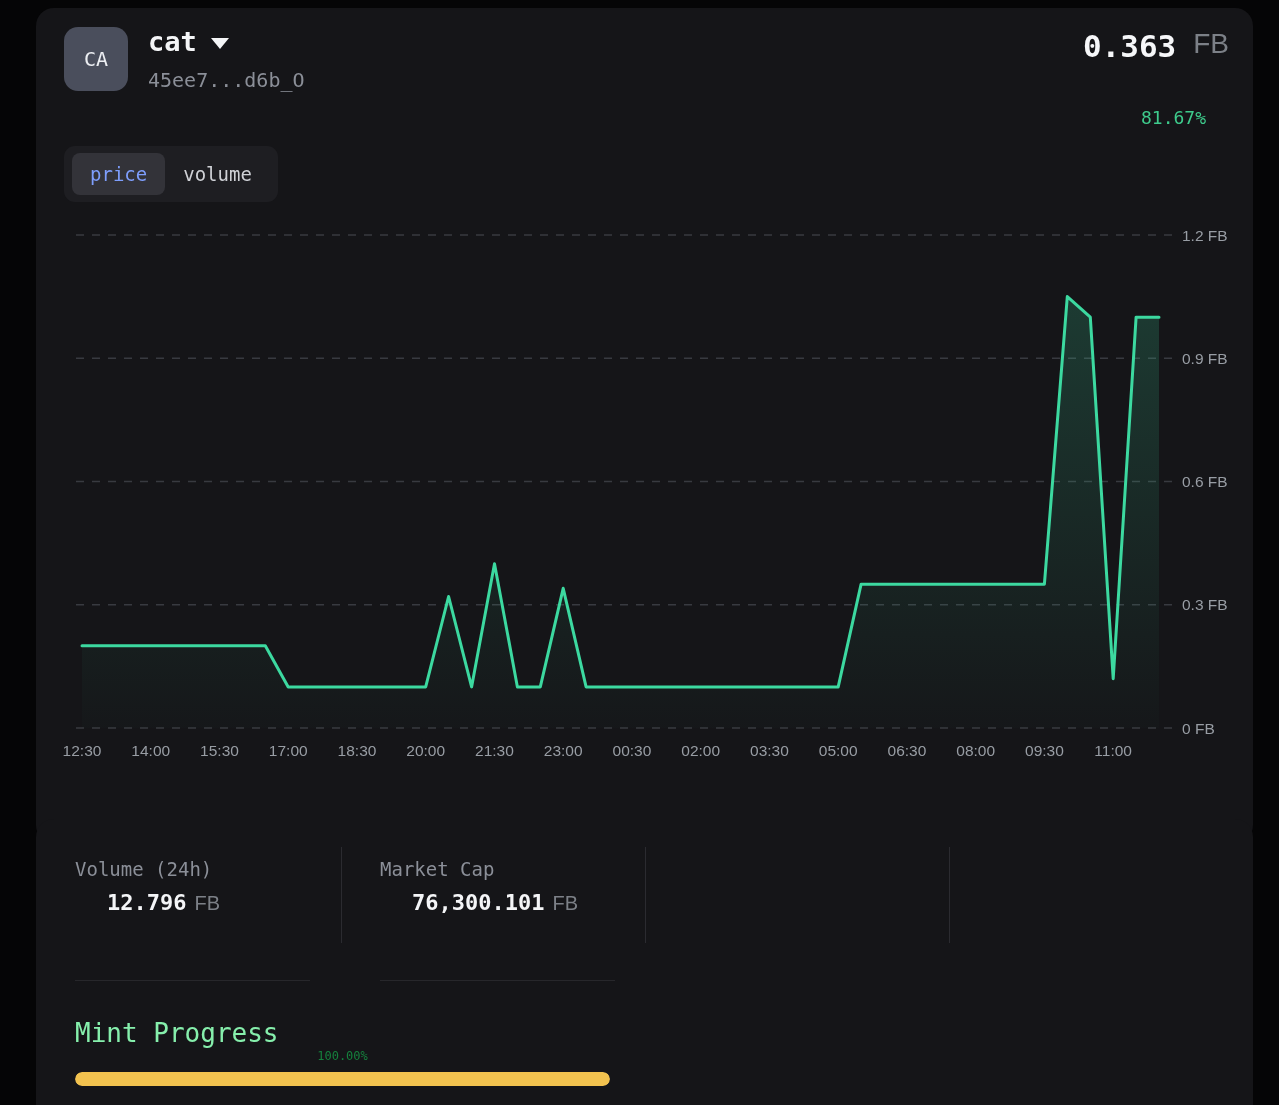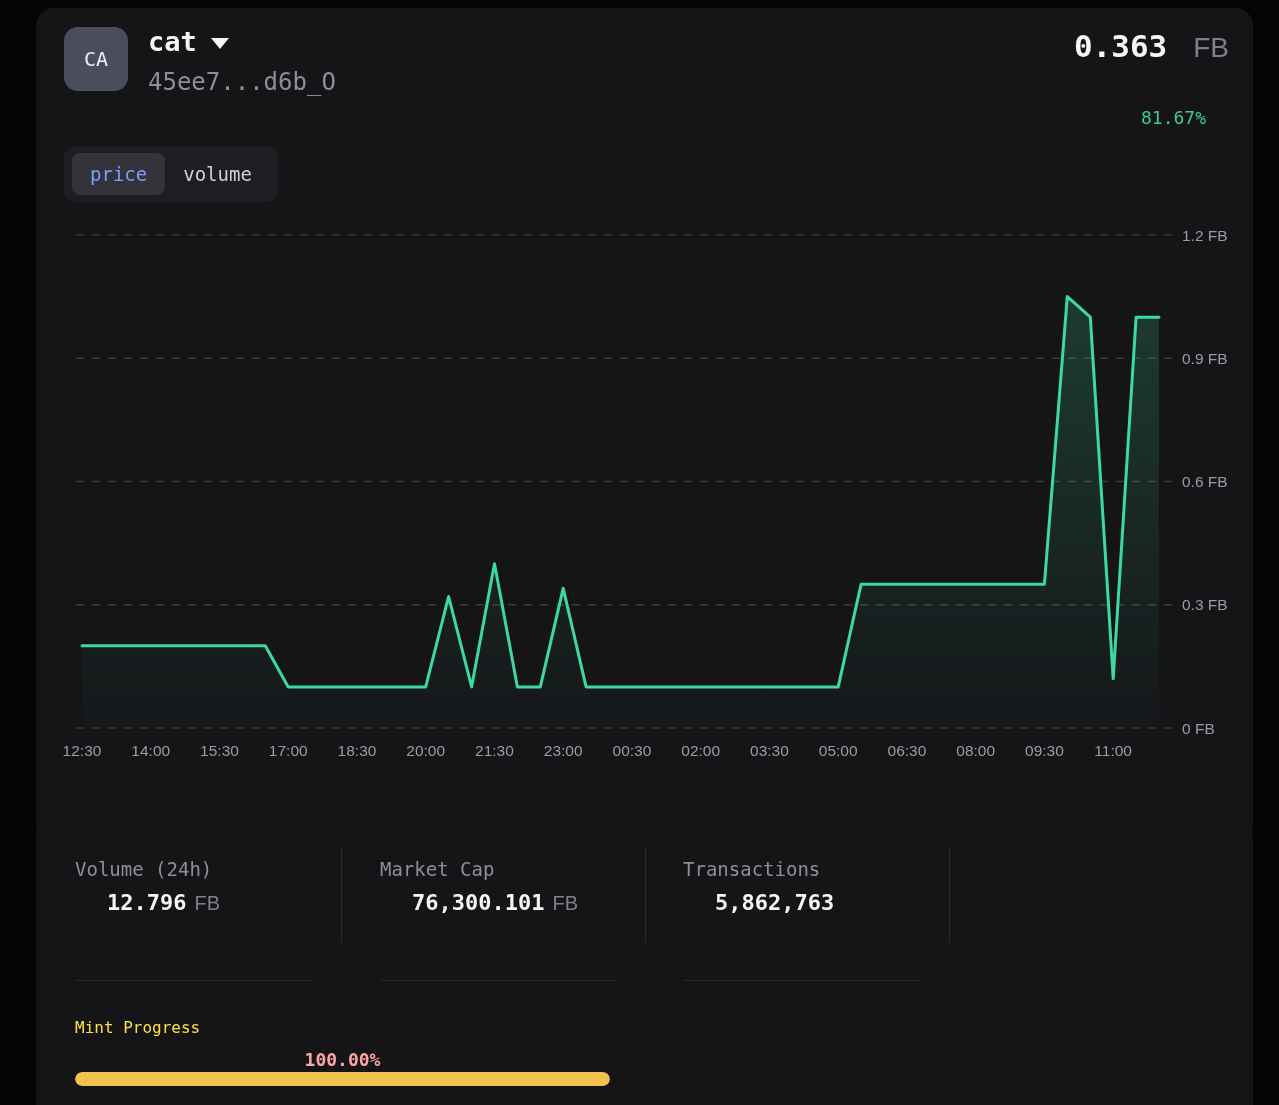--- a/index.html
+++ b/index.html
@@ -11,22 +11,22 @@
   #card-chart{top:8px;height:835px;}
   #card-stats{top:819px;height:340px;}
 
   
   .avatar{position:absolute;left:28px;top:19px;width:64px;height:64px;background:#4a4e5c;
           border-radius:14px;color:#eceef2;font-size:20px;display:flex;align-items:center;justify-content:center;}
   .token-row{position:absolute;left:112px;top:18px;display:flex;align-items:center;gap:14px;}
   .token-name{color:#f4f5f7;font-size:27px;font-weight:bold;}
   .caret{width:0;height:0;border-left:9px solid transparent;border-right:9px solid transparent;
          border-top:11px solid #f4f5f7;margin-top:4px;}
-  .address{position:absolute;left:112px;top:60px;color:#8b8f98;font-size:24px;}
-  .price-row{position:absolute;right:24px;top:20px;display:flex;align-items:flex-end;gap:26px;}
+  .address{position:absolute;left:112px;top:60px;color:#8b8f98;font-size:20px;}
+  .price-row{position:absolute;right:24px;top:20px;display:flex;align-items:flex-start;gap:17px;}
   .price{color:#f6f7f9;font-size:31px;font-weight:bold;}
   .price-unit{color:#7c8087;font-size:28px;}
   .change{position:absolute;right:47px;top:74px;color:#3ecb8c;font-size:18px;margin-top:25px;}
 
   
   .toggle-group{position:absolute;top:138px;background:#1e1e22;border-radius:11px;padding:8px;
                 display:flex;align-items:center;height:56px;}
   #metric-group{left:28px;}
   #range-group{right:23px;}
   .toggle-btn{border:none;background:transparent;color:#cfd1d6;font-size:19px;
@@ -41,23 +41,23 @@
 
   
   .stat{position:absolute;top:28px;width:235px;height:134px;border-bottom:1px solid #27272b;}
   .stat-label{color:#8b8f98;font-size:19px;position:absolute;top:11px;left:0;}
   .stat-value-row{position:absolute;top:43px;left:0;display:flex;align-items:baseline;gap:8px;margin-left:32px;}
   .stat-value{color:#f4f5f7;font-size:22px;font-weight:bold;}
   .stat-unit{color:#7c8087;font-size:20px;}
   .stat-divider{position:absolute;top:28px;width:1px;height:96px;background:#2b2b30;}
 
   
-  .mint-label{position:absolute;left:39px;top:199px;color:#fde047;font-size:16px;}
+  .mint-label{position:absolute;left:39px;top:199px;color:#86efac;font-size:26px;}
   .mint-pct{position:absolute;left:39px;top:230px;width:535px;text-align:center;
-            color:#fca5a5;font-size:18px;font-weight:bold;}
+            color:#15803d;font-size:12px;font-weight:normal;}
   .mint-track{position:absolute;left:39px;top:253px;width:535px;height:14px;border-radius:7px;overflow:hidden;background:#26262a;}
   .mint-fill{height:100%;border-radius:7px;}
 </style>
 </head>
 <body>
 
 <div class="card" id="card-chart">
 
   <div class="avatar mono">
     <span>CA</span>
@@ -128,27 +128,20 @@
       <span class="stat-unit sans">FB</span>
     </div>
   </div>
   <div class="stat" style="left:344px">
     <div class="stat-label mono">Market Cap</div>
     <div class="stat-value-row">
       <span class="stat-value mono">76,300.101</span>
       <span class="stat-unit sans">FB</span>
     </div>
   </div>
-  <div class="stat" style="left:647px">
-    <div class="stat-label mono">Transactions</div>
-    <div class="stat-value-row">
-      <span class="stat-value mono">5,862,763</span>
-      <span class="stat-unit sans"></span>
-    </div>
-  </div>
 
   <div class="stat-divider" style="left:305px"></div>
   <div class="stat-divider" style="left:609px"></div>
   <div class="stat-divider" style="left:913px"></div>
 
   <div class="mint-label mono">Mint Progress</div>
   <div class="mint-pct mono">100.00%</div>
   <div class="mint-track">
     <div class="mint-fill" id="mint-fill" style="width: 100%; background: rgb(242, 194, 79);"></div>
   </div>

